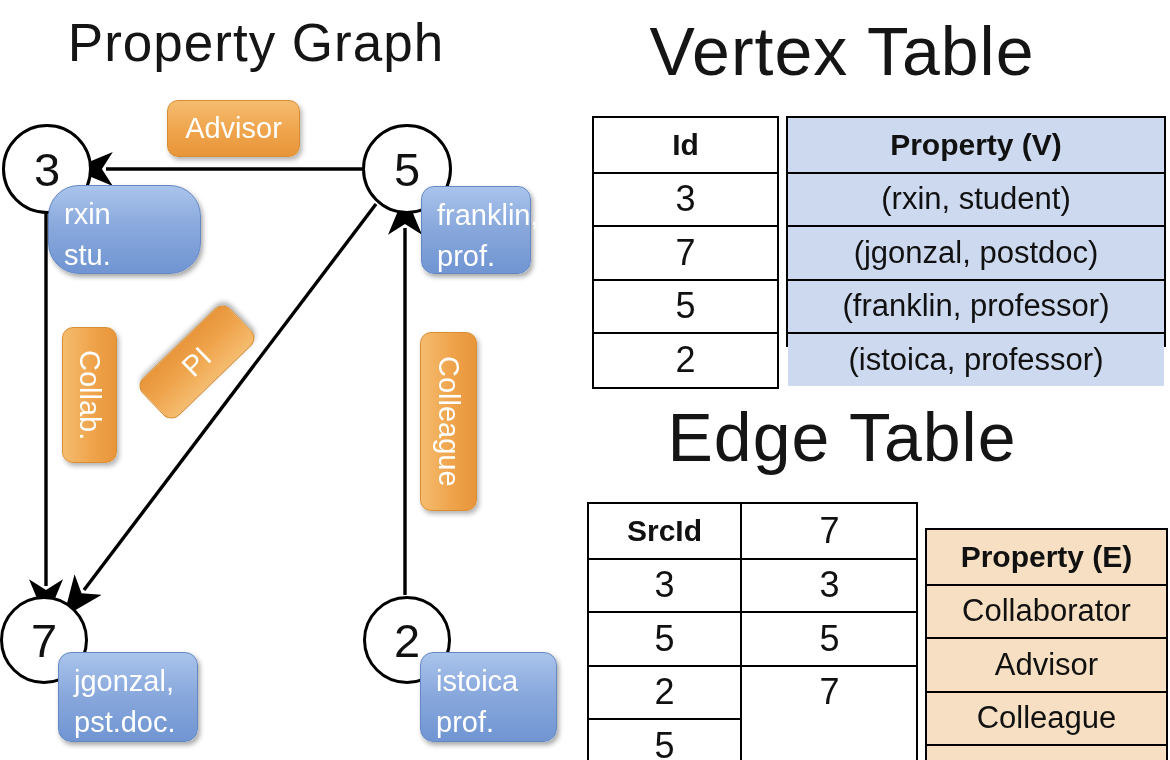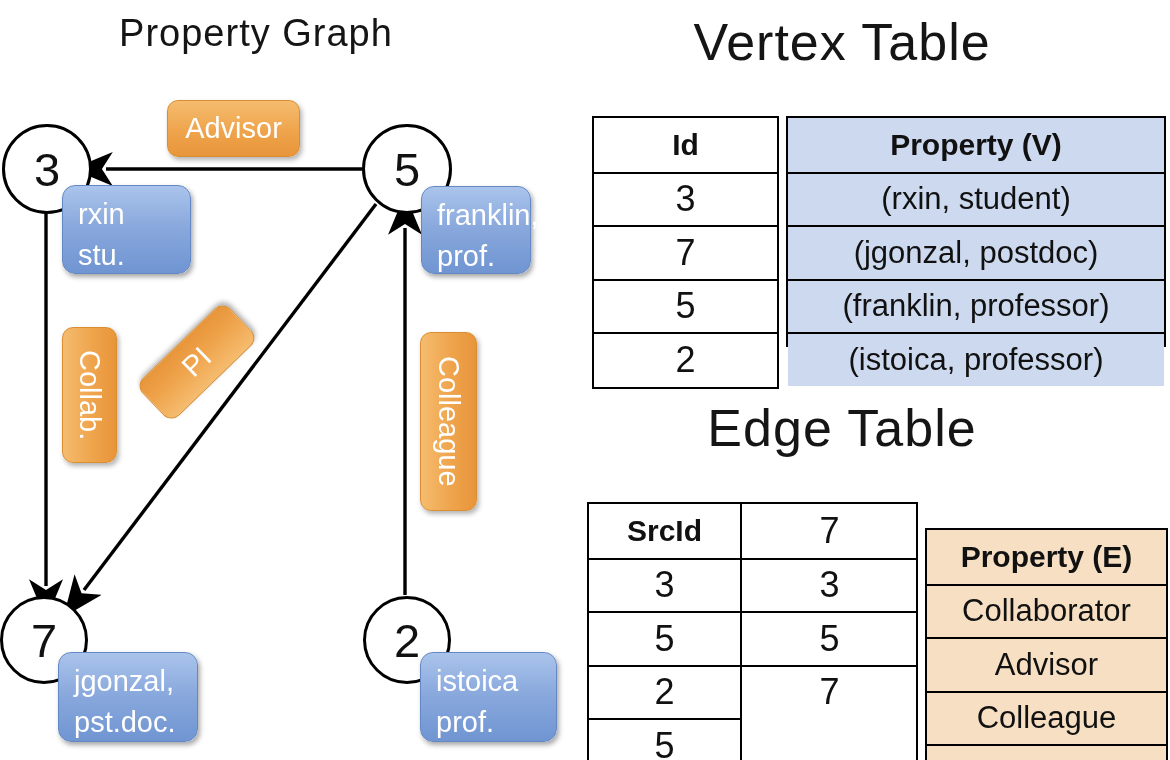--- a/index.html
+++ b/index.html
@@ -2,24 +2,24 @@
 <html><head>
 <meta charset="utf-8">
 <style>
   html,body{margin:0;padding:0;background:#fff;}
   .stage{
     position:relative;width:1170px;height:760px;background:#ffffff;overflow:hidden;
     font-family:"Liberation Sans",sans-serif;color:#111;
   }
   
   .big-title{
-    position:absolute;font-size:52px;font-weight:300;letter-spacing:1px;color:#151515;
+    position:absolute;font-size:68px;font-weight:300;letter-spacing:1px;color:#151515;
     text-align:center;white-space:nowrap;
   }
-  #graph-title{left:0;top:12px;width:512px;font-size:38px;}
+  #graph-title{left:0;top:12px;width:512px;font-size:53px;}
   #vertex-title{left:592px;top:12px;width:500px;}
   #edge-title{left:592px;top:398px;width:500px;}
 
   
   .node{
     position:absolute;border:3.5px solid #000;border-radius:50%;background:#fff;
     display:flex;align-items:center;justify-content:center;
     font-size:47px;font-weight:300;color:#111;box-sizing:border-box;
   }
   #node-3{left:2px;top:124px;width:90px;height:90px;}
@@ -27,21 +27,21 @@
   #node-7{left:0px;top:596px;width:88px;height:88px;}
   #node-2{left:363px;top:596px;width:88px;height:88px;}
 
   
   .vprop{
     position:absolute;border-radius:13px;color:#fff;font-size:29px;line-height:1.42;
     padding:8px 8px 0 15px;box-sizing:border-box;
     background:linear-gradient(180deg,#aac4eb 0%,#8aa9dd 45%,#7095d2 100%);
     border:1px solid #6388c4;box-shadow:2px 3px 5px rgba(0,0,0,0.35);
   }
-  #vprop-rxin{left:62px;top:185px;width:129px;height:89px;}
+  #vprop-rxin{left:48px;top:185px;width:153px;height:89px;border-radius:31px;}
   #vprop-franklin{left:421px;top:186px;width:110px;height:88px;}
   #vprop-jgonzal{left:58px;top:652px;width:140px;height:90px;}
   #vprop-istoica{left:420px;top:652px;width:137px;height:90px;}
 
   
   .elabel{
     position:absolute;color:#fff;font-size:29px;border-radius:11px;
     display:flex;align-items:center;justify-content:center;box-sizing:border-box;
     background:linear-gradient(180deg,#f5bc6f 0%,#efa44c 55%,#e8953a 100%);
     border:1px solid #d98e31;box-shadow:2px 3px 5px rgba(0,0,0,0.3);

